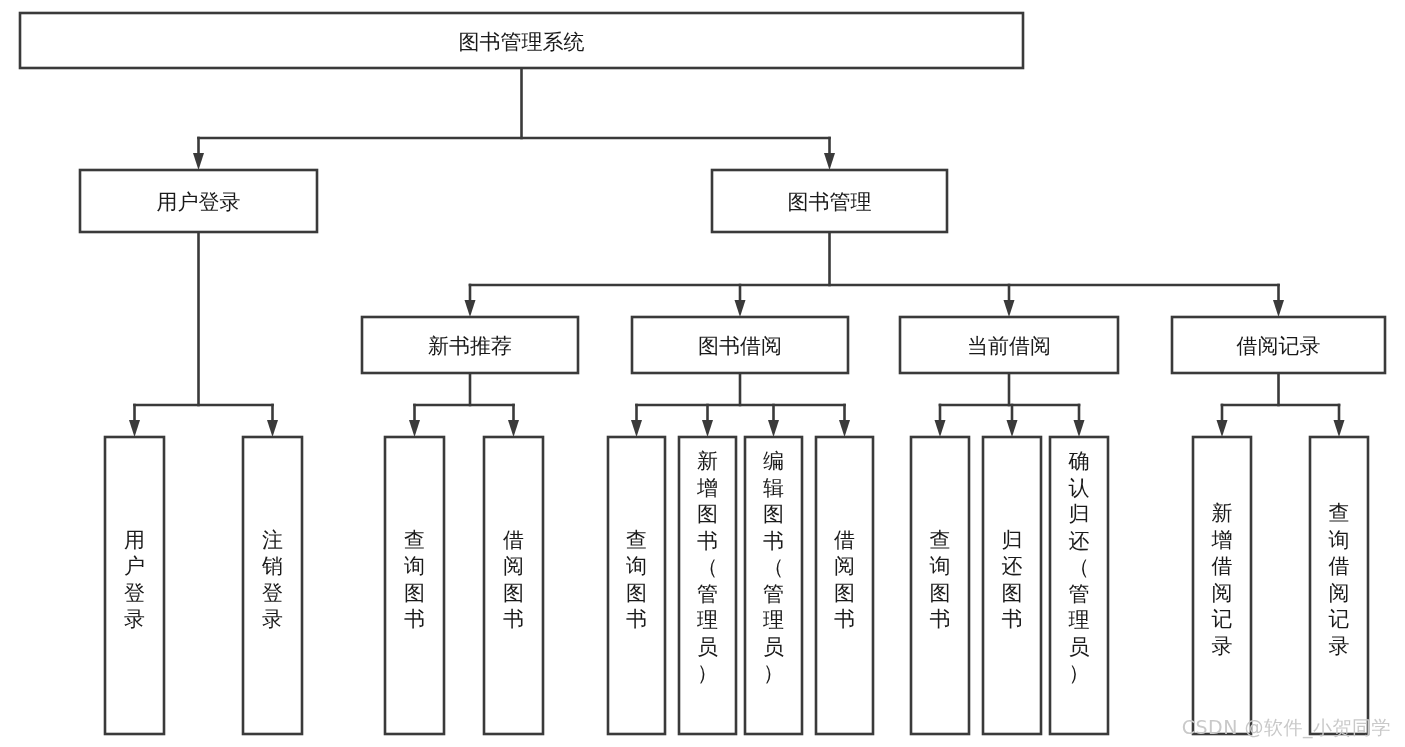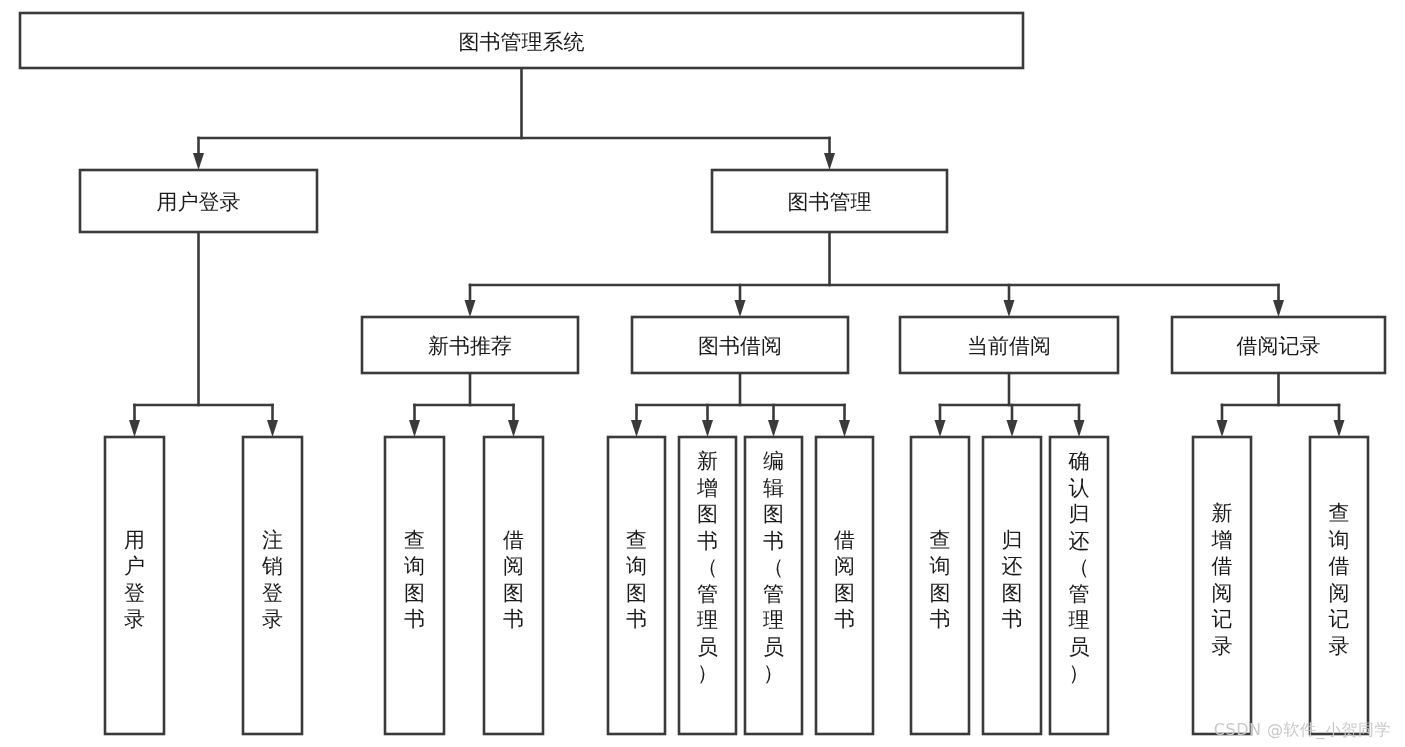--- a/index.html
+++ b/index.html
@@ -47,21 +47,21 @@
   }
   .arrow-head {
     fill: #3a3a3a;
     stroke: none;
   }
   .watermark {
     position: absolute;
     right: 14px;
     bottom: 6px;
     color: #c9c9c9;
-    font-size: 16px;
+    font-size: 19px;
     font-family: "DejaVu Sans", "Liberation Sans", sans-serif;
     white-space: nowrap;
     letter-spacing: 0.5px;
     user-select: none;
   }
 </style>
 </head>
 <body>
 
 <svg id="chart-root" viewBox="0 0 1405 747" xmlns="http://www.w3.org/2000/svg">

